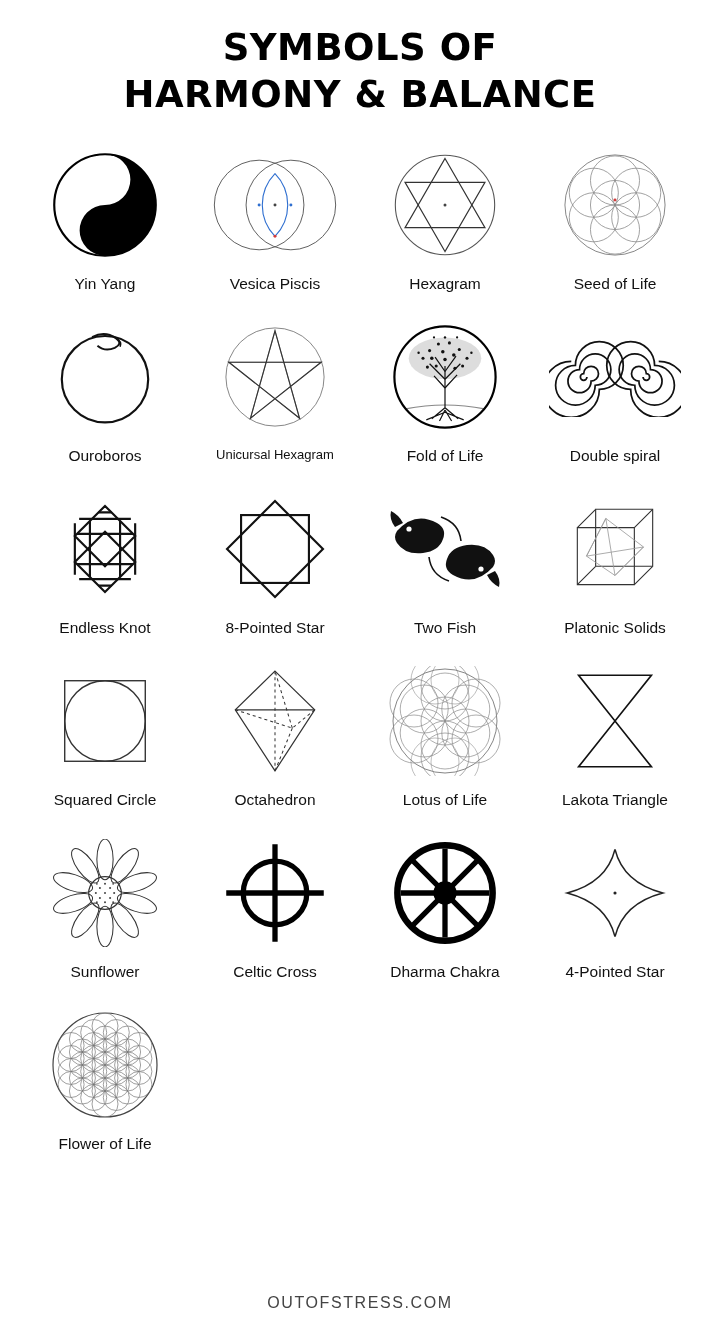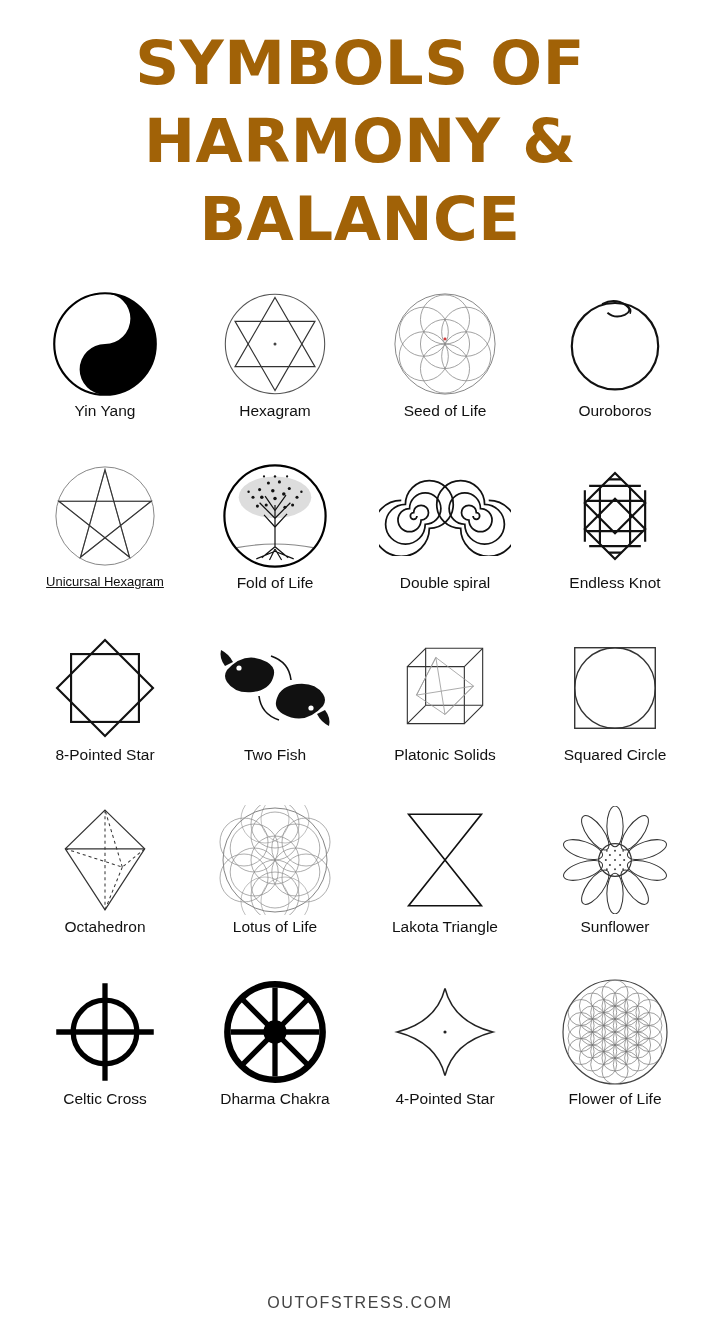--- a/index.html
+++ b/index.html
@@ -24,24 +24,24 @@
     flex-direction: column;
   }
   .title-block {
     text-align: center;
     margin-top: 6px;
     margin-bottom: 10px;
   }
   .title-line {
     font-family: "DejaVu Sans", sans-serif;
     font-weight: bold;
-    font-size: 61px;
+    font-size: 37px;
     letter-spacing: 0.5px;
     line-height: 1.28;
-    color: #a16207;
+    color: #000000;
   }
   .grid {
     flex: 1;
     display: grid;
     grid-template-columns: repeat(4, 1fr);
     grid-auto-rows: 172px;
     row-gap: 0px;
     column-gap: 0px;
     margin-top: 18px;
   }
@@ -53,28 +53,28 @@
   }
   .glyph {
     height: 116px;
     width: 140px;
     display: flex;
     align-items: center;
     justify-content: center;
   }
   .glyph svg { display: block; }
   .caption {
-    margin-top: 0;
+    margin-top: 12px;
     font-size: 15.5px;
     color: #111111;
     text-align: right;
     line-height: 1.2;
     max-width: 168px;
   }
-  .caption.small { font-size: 13px; text-decoration: underline; }
+  .caption.small { font-size: 13px; }
   .footer {
     text-align: center;
     font-size: 16px;
     letter-spacing: 1.6px;
     color: #444444;
     padding-bottom: 12px;
     padding-top: 4px;
   }
 </style>
 </head>
@@ -94,20 +94,34 @@
         <svg width="108" height="108" viewBox="0 0 100 100">
           <circle cx="50" cy="50" r="47" fill="#fff" stroke="#000" stroke-width="2"></circle>
           <path d="M50 3 A47 47 0 0 1 50 97 A23.5 23.5 0 0 1 50 50 A23.5 23.5 0 0 0 50 3 Z" fill="#000"></path>
           <circle cx="50" cy="26.5" r="6" fill="#fff"></circle>
           <circle cx="50" cy="73.5" r="6" fill="#000"></circle>
         </svg>
       </div>
       <div class="caption">Yin Yang</div>
     </div>
 
+    <div class="cell">
+      <div class="glyph">
+        <svg width="140" height="108" viewBox="0 0 150 110">
+          <circle cx="58" cy="55" r="48" fill="none" stroke="#555" stroke-width="1"></circle>
+          <circle cx="92" cy="55" r="48" fill="none" stroke="#555" stroke-width="1"></circle>
+          <path d="M75 21.5 A48 48 0 0 0 75 88.5 A48 48 0 0 0 75 21.5 Z" fill="none" stroke="#2f6fd0" stroke-width="1.2"></path>
+          <circle cx="75" cy="55" r="1.6" fill="#444"></circle>
+          <circle cx="58" cy="55" r="1.6" fill="#2f6fd0"></circle>
+          <circle cx="92" cy="55" r="1.6" fill="#2f6fd0"></circle>
+          <circle cx="75" cy="88.5" r="1.6" fill="#d23b3b"></circle>
+        </svg>
+      </div>
+      <div class="caption">Vesica Piscis</div>
+    </div>
 
     <div class="cell">
       <div class="glyph">
         <svg width="108" height="108" viewBox="0 0 100 100">
           <circle cx="50" cy="50" r="46" fill="none" stroke="#555" stroke-width="1"></circle>
           <polygon points="50,7 87,71 13,71" fill="none" stroke="#333" stroke-width="1.1"></polygon>
           <polygon points="50,93 13,29 87,29" fill="none" stroke="#333" stroke-width="1.1"></polygon>
           <circle cx="50" cy="50" r="1.4" fill="#444"></circle>
         </svg>
       </div>

